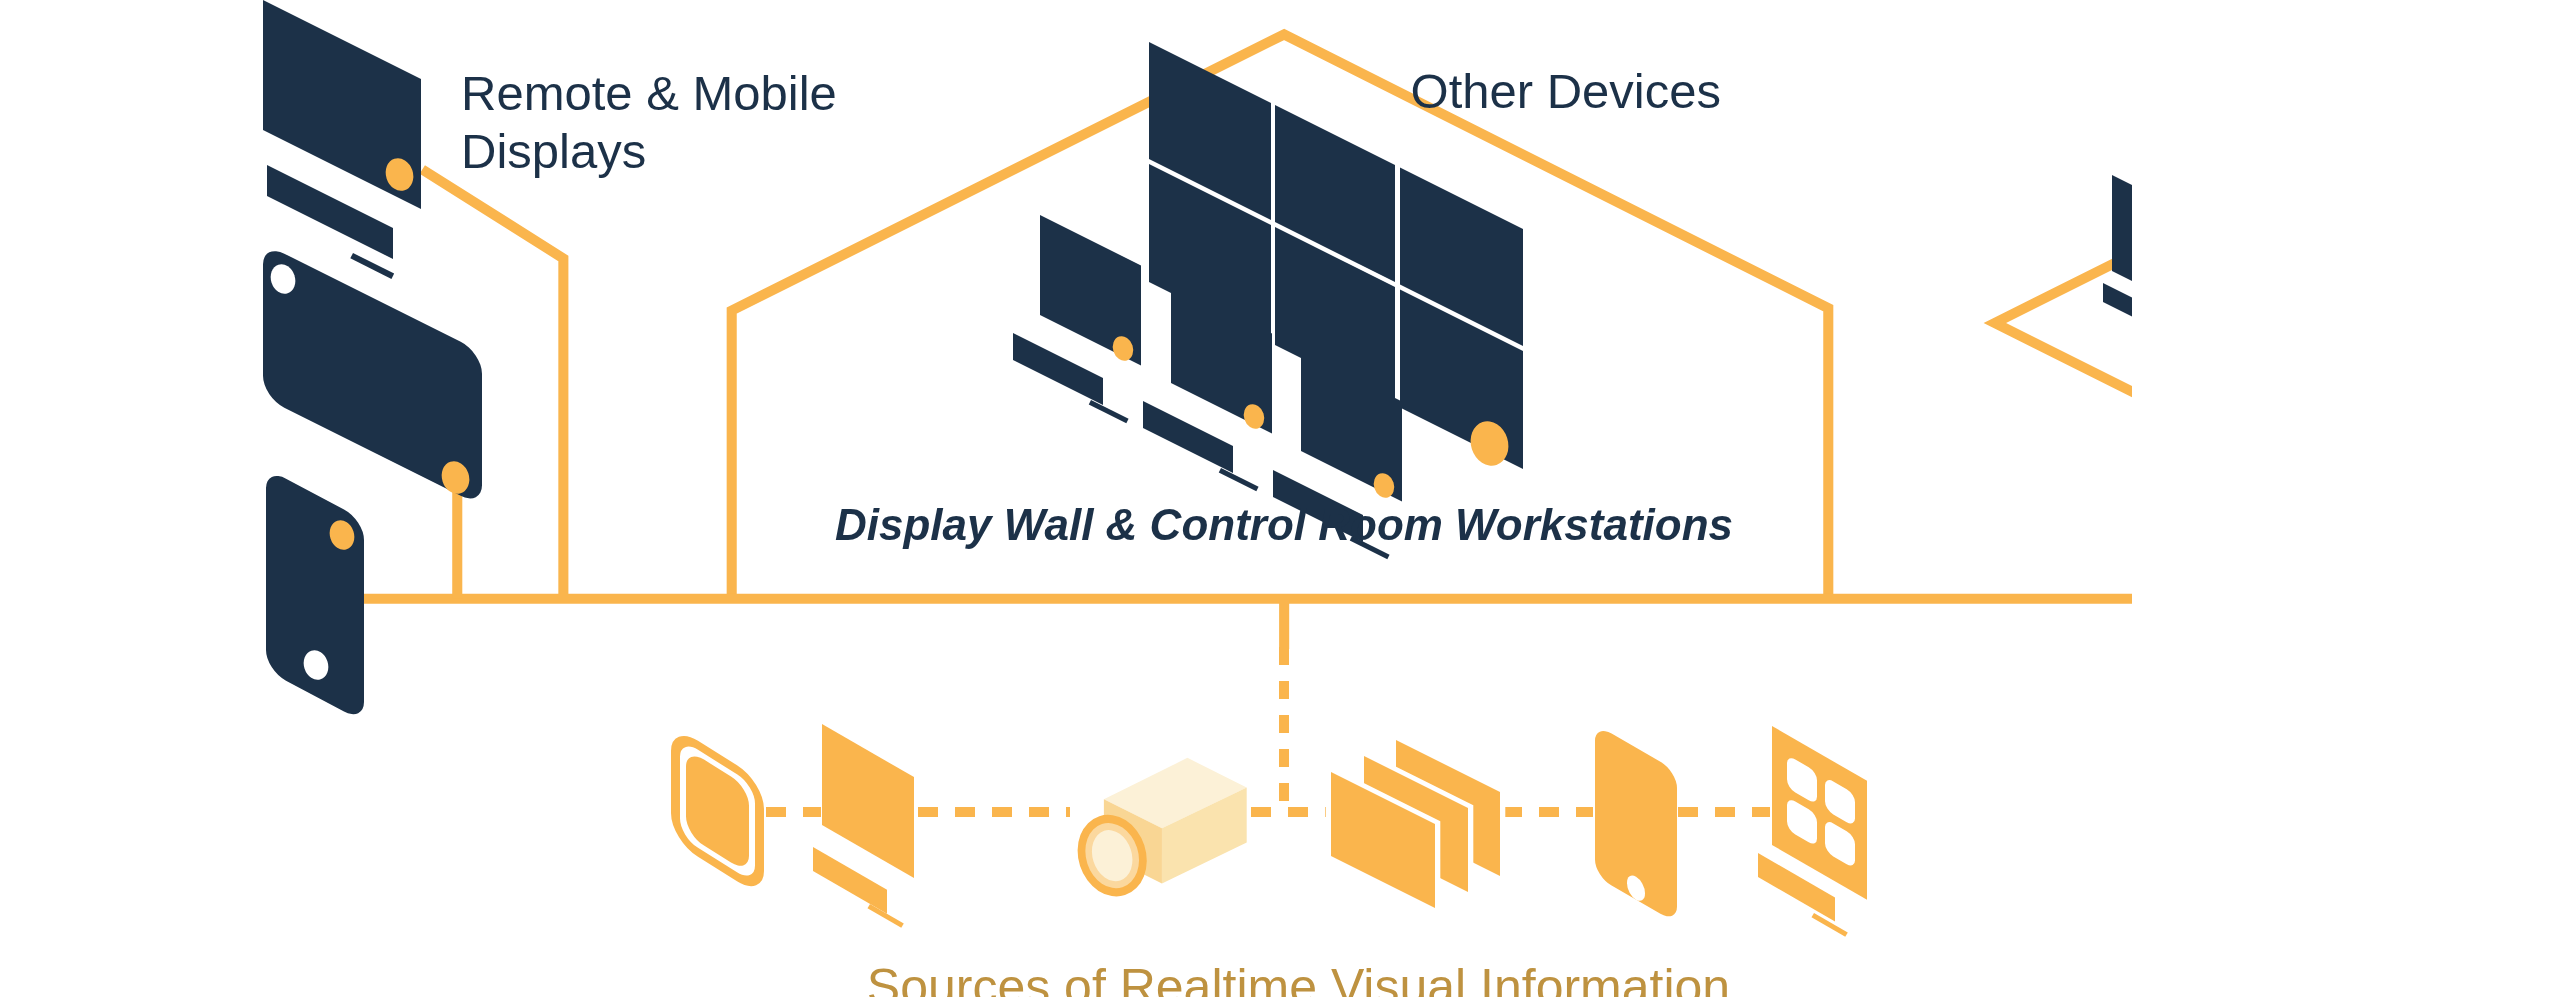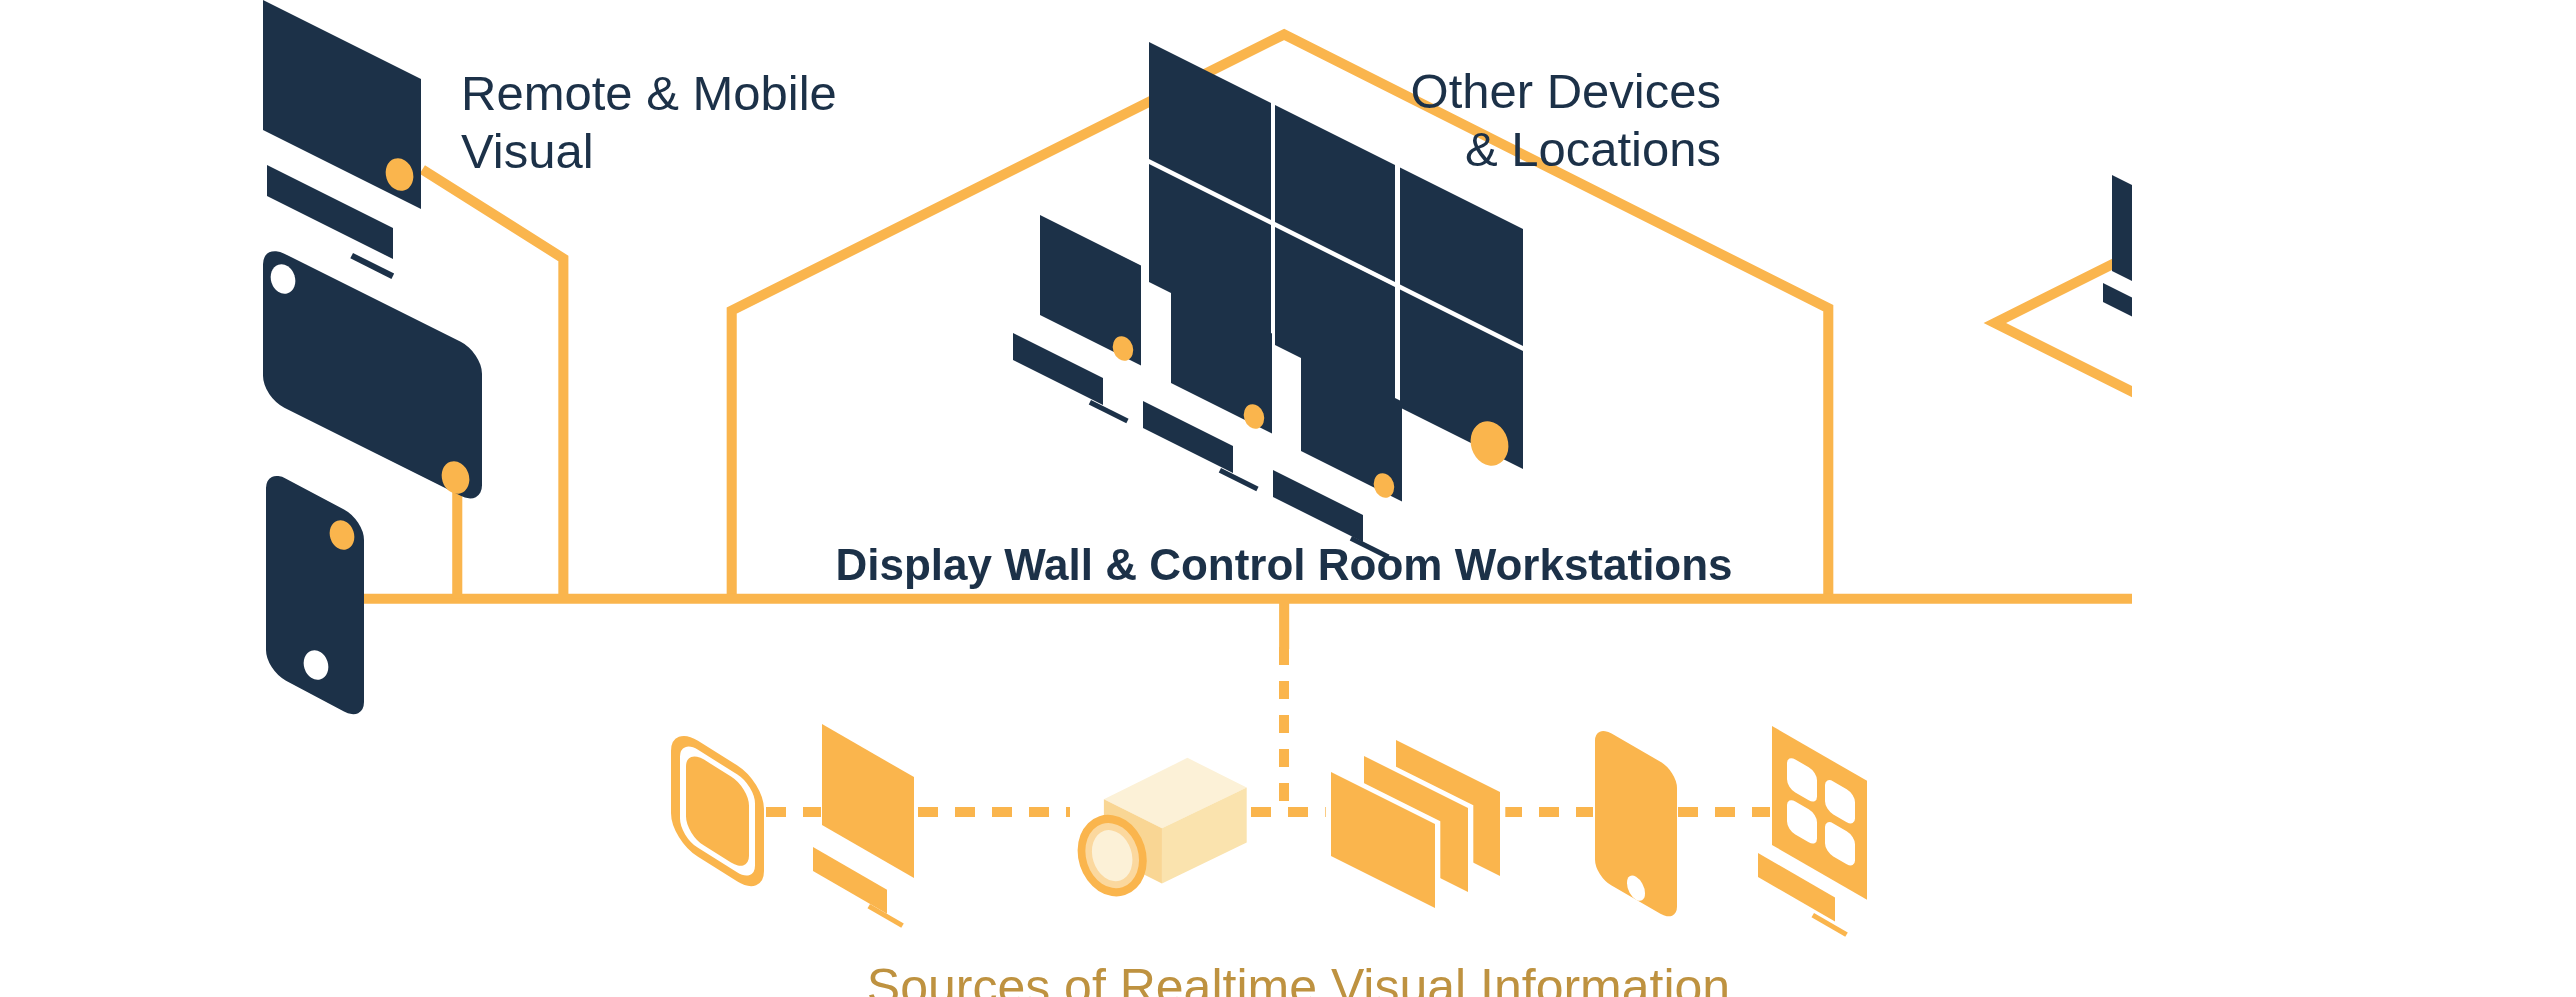--- a/index.html
+++ b/index.html
@@ -63,21 +63,21 @@
   <div class="sh navy" style="left:263px;top:243px;width:219px;height:154px;transform:skewY(26.57deg);border-radius:21.3px;"></div>
   <div class="dot w" style="left:271px;top:264px;width:24px;height:30px;"></div>
   <div class="dot" style="left:442px;top:461px;width:27px;height:33px;"></div>
 
   <div class="sh navy" style="left:266px;top:468px;width:98px;height:202px;transform:skewY(28deg);border-radius:20px;"></div>
   <div class="dot" style="left:330px;top:520px;width:24px;height:30px;"></div>
   <div class="dot w" style="left:304px;top:650px;width:24px;height:30px;"></div>
 
   <div class="txt" style="left:461px;top:64px;font-size:49px;line-height:58px;">
     <div>Remote &amp; Mobile</div>
-    <div>Visual</div>
+    <div>Displays</div>
   </div>
 
   <div class="sh wallgrid" style="left:1149px;top:42px;width:374px;height:240px;transform:skewY(26.57deg);">
     <div style="left:0;top:0;width:122px;height:117px;"></div>
     <div style="left:126px;top:0;width:120px;height:117px;"></div>
     <div style="left:251px;top:0;width:123px;height:117px;"></div>
     <div style="left:0;top:122px;width:122px;height:118px;"></div>
     <div style="left:126px;top:122px;width:120px;height:118px;"></div>
     <div style="left:251px;top:122px;width:123px;height:118px;"></div>
   </div>
@@ -91,38 +91,37 @@
   <div class="sh navy" style="left:1171px;top:283px;width:101px;height:100px;transform:skewY(26.57deg);"></div>
   <div class="sh navy" style="left:1143px;top:401px;width:90px;height:27px;transform:skewY(26.57deg);"></div>
   <div class="sh navy" style="left:1221px;top:468px;width:42px;height:5.3px;transform:rotate(26.57deg);"></div>
   <div class="dot" style="left:1244px;top:404px;width:20px;height:25px;"></div>
 
   <div class="sh navy" style="left:1301px;top:351px;width:101px;height:100px;transform:skewY(26.57deg);"></div>
   <div class="sh navy" style="left:1273px;top:470px;width:90px;height:27px;transform:skewY(26.57deg);"></div>
   <div class="sh navy" style="left:1352px;top:536px;width:42px;height:5.3px;transform:rotate(26.57deg);"></div>
   <div class="dot" style="left:1374px;top:473px;width:20px;height:25px;"></div>
 
-  <div class="txt" style="left:691px;top:540px;width:1186px;text-align:center;font-size:44px;font-weight:bold;">Display Wall &amp; Control Room Workstations</div>
+  <div class="txt" style="left:691px;top:500px;width:1186px;text-align:center;font-size:44px;font-weight:bold;font-style:italic;">Display Wall &amp; Control Room Workstations</div>
 
   <div class="sh navy" style="left:2195px;top:76px;width:213px;height:160px;transform:skewY(26.57deg);"></div>
   <div class="dot" style="left:2354px;top:285px;width:34px;height:42px;"></div>
 
   <div class="sh navy" style="left:2112px;top:175px;width:74px;height:96px;transform:skewY(26.57deg);"></div>
   <div class="sh navy" style="left:2103px;top:283px;width:59px;height:19px;transform:skewY(26.57deg);"></div>
   <div class="sh navy" style="left:2153px;top:321px;width:33px;height:4.7px;transform:rotate(26.57deg);"></div>
   <div class="dot" style="left:2165px;top:277px;width:19px;height:24px;"></div>
 
   <div class="sh navy" style="left:2191px;top:228px;width:76px;height:84px;transform:skewY(26.57deg);"></div>
   <div class="sh navy" style="left:2185px;top:325px;width:59px;height:19px;transform:skewY(26.57deg);"></div>
   <div class="sh navy" style="left:2235px;top:362px;width:33px;height:4.7px;transform:rotate(26.57deg);"></div>
   <div class="dot" style="left:2243px;top:316px;width:19px;height:24px;"></div>
 
   <div class="txt" style="right:411px;top:62px;font-size:49px;line-height:58px;text-align:right;">
     <div>Other Devices</div>
-    <div>&amp; Locations</div>
   </div>
 
   <div class="sh ring-outer" style="left:671px;top:724px;width:93px;height:116px;transform:skewY(32deg);">
     <div class="ring-inner"></div>
   </div>
 
   <div class="sh or" style="left:822px;top:724px;width:92px;height:101px;transform:skewY(30deg);"></div>
   <div class="sh or" style="left:813px;top:847px;width:74px;height:24px;transform:skewY(30deg);"></div>
   <div class="sh or" style="left:870px;top:904px;width:39px;height:5.3px;transform:rotate(30deg);"></div>
 

